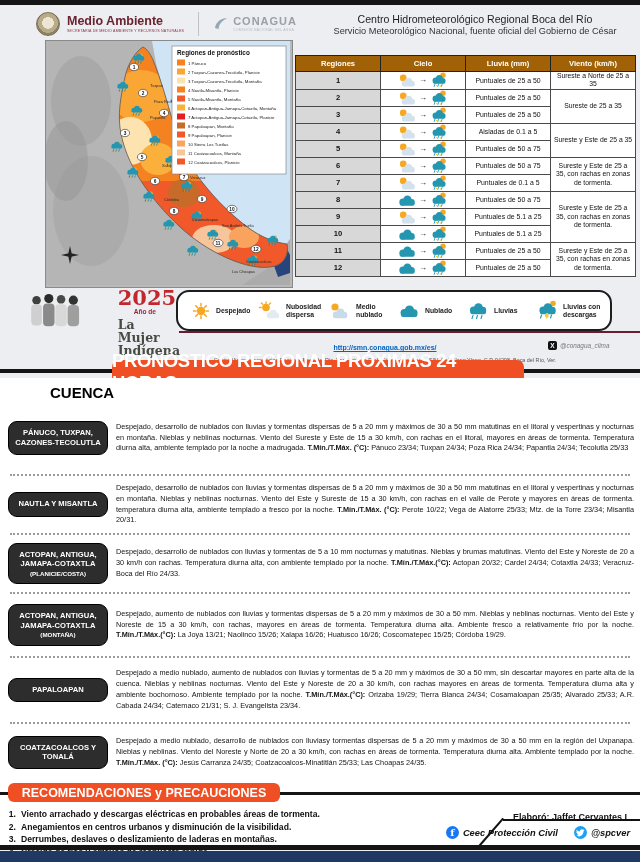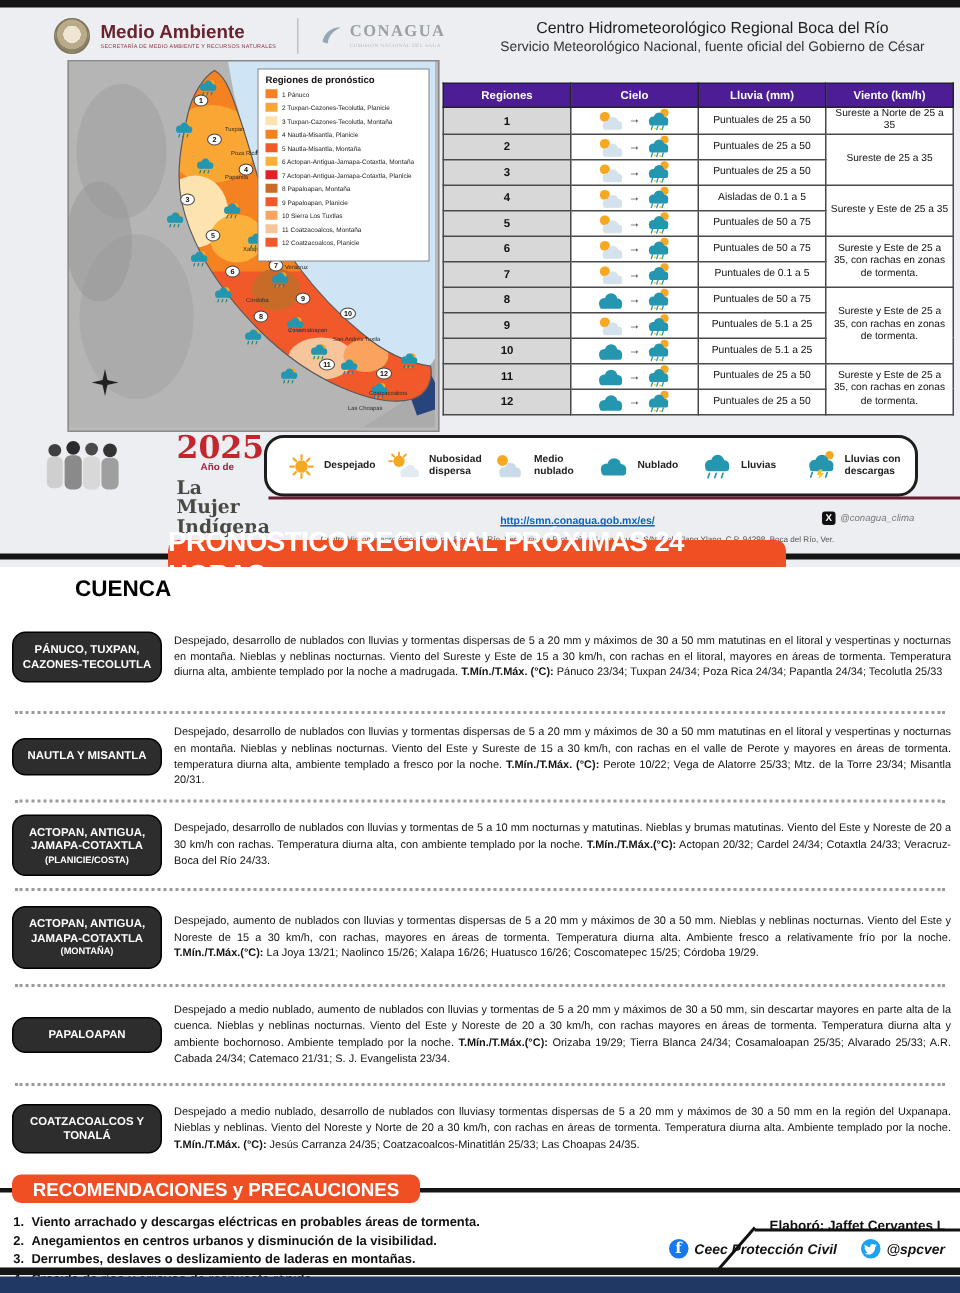--- a/index.html
+++ b/index.html
@@ -6,33 +6,33 @@
   .page{position:relative;width:640px;height:862px;overflow:hidden;background:#eceef2;
         font-family:"Liberation Sans",sans-serif;color:#111;}
   .topbar{position:absolute;left:0;top:0;width:640px;height:5px;background:#151515;}
 
   
   .gov-logos{position:absolute;left:36px;top:12px;display:flex;align-items:center;gap:7px;}
   .seal{width:22px;height:22px;border-radius:50%;background:radial-gradient(circle at 50% 45%,#ece6d2 0 35%,#b9ab8a 36% 60%,#8d8268 61% 100%);border:1px solid #7c7258;}
   .ma-name{font-size:12.5px;font-weight:bold;color:#69232f;line-height:1;}
   .ma-sub{font-size:3.6px;color:#8c2f3f;letter-spacing:.2px;margin-top:1.5px;}
   .logo-div{width:1px;height:24px;background:#c2c2c2;margin:0 7px;}
-  .conagua{display:flex;align-items:flex-start;gap:4px;font-family:Liberation Serif, serif;}
+  .conagua{display:flex;align-items:flex-start;gap:4px;}
   .cn-name{font-size:11px;font-weight:bold;color:#9aa0a6;letter-spacing:1px;line-height:1;}
   .cn-sub{font-size:3.4px;color:#b6babf;letter-spacing:.3px;margin-top:1.5px;}
   .title-block{position:absolute;left:318px;top:13px;width:314px;text-align:center;}
   .title-main{font-size:10.6px;font-weight:normal;color:#1d1d1d;line-height:1.25;}
   .title-sub{font-size:9.2px;color:#333;line-height:1.25;}
 
   
   .map-panel{position:absolute;left:45px;top:40px;width:246px;height:246px;border:1px solid #8a8a8a;background:#b9b9b9;}
 
   
   .fc-table{position:absolute;left:295px;top:55px;width:341px;border-collapse:collapse;table-layout:fixed;}
-  .fc-table th{background:#4c1d95;color:#fff;font-size:7.6px;font-weight:bold;border:1px solid #222;height:15px;padding:0;}
+  .fc-table th{background:#a16207;color:#fff;font-size:7.6px;font-weight:bold;border:1px solid #222;height:15px;padding:0;}
   .fc-table td{border:1px solid #4a4a4a;height:16px;padding:0 2px;background:#fff;text-align:center;vertical-align:middle;}
   .fc-table td.reg{background:#d8d8d8;font-size:7.6px;font-weight:bold;width:50px;}
   .fc-table td.cielo{width:62px;}
   .fc-table td.lluvia{font-size:6.9px;width:92px;}
   .fc-table td.viento{font-size:6.8px;line-height:1.25;}
   .sky-cell{display:flex;align-items:center;justify-content:center;gap:2px;}
   .sky-cell .arr{font-size:8px;font-weight:bold;line-height:1;}
   .skyvar{width:20px;height:14px;position:relative;display:inline-block;}
   .skyvar svg{position:absolute;left:0;top:0;width:20px;height:14px;display:none;}
   .skyvar.medio svg.v-medio{display:block;}

